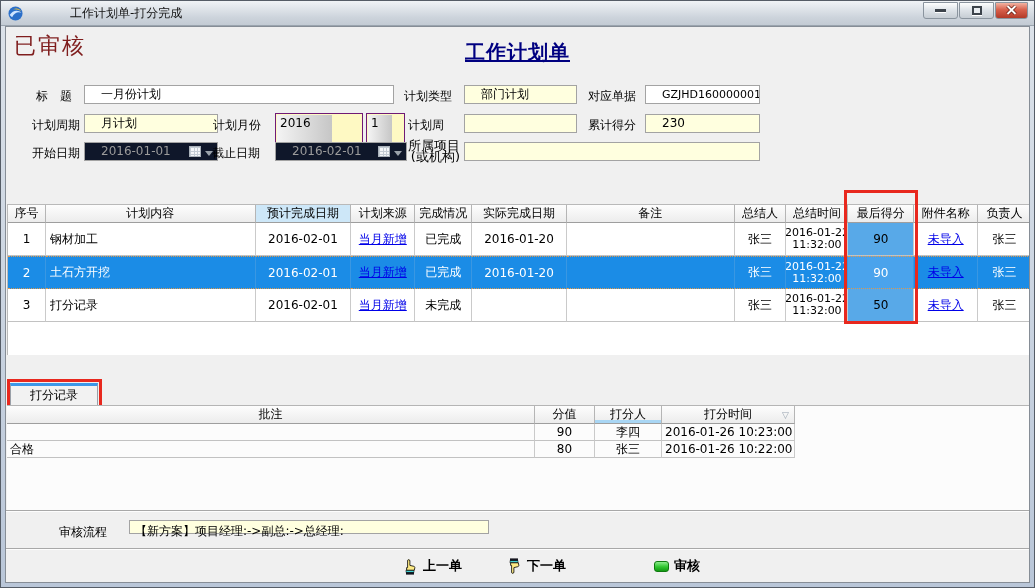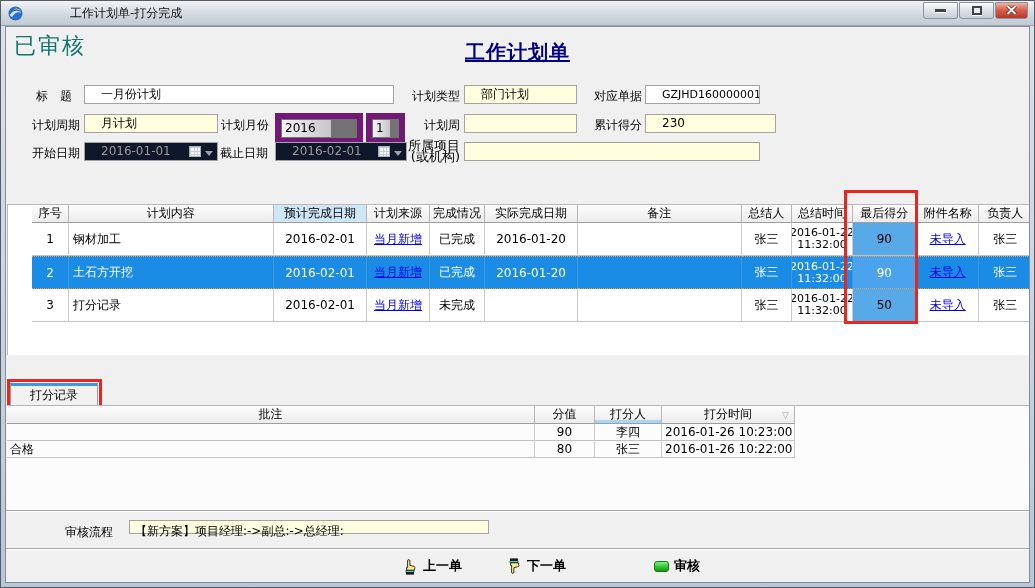--- a/index.html
+++ b/index.html
@@ -13,43 +13,43 @@
   .title-text { font-size:12px; color:#111; }
   .tb-controls { margin-left:auto; display:flex; margin-top:-6px; }
   .tb-btn { width:35px; height:17px; border:1px solid #8a949e; border-radius:0 0 3px 3px; margin-left:1px;
             background:linear-gradient(#fdfefe,#dfe4e9 45%,#c6cdd4); display:flex; align-items:center; justify-content:center; cursor:default; }
   .tb-btn.close { width:33px; background:linear-gradient(#f2b3a2,#d8604c 45%,#b33a28); }
   .glyph-min { width:11px; height:3px; background:#3c434b; box-shadow:0 1px 0 #fff; }
   .glyph-max { width:10px; height:9px; border:2px solid #3c434b; background:#e8ecf0; box-shadow:0 1px 0 #fff; }
   
   .client { position:absolute; left:4px; right:4px; top:25px; bottom:4px; background:#f0f0f0;
             border:1px solid #868d96; overflow:hidden; }
-  .status { position:absolute; left:8px; top:4px; font-size:22px; color:#0f766e; letter-spacing:2px; }
+  .status { position:absolute; left:8px; top:4px; font-size:22px; color:#7f1d1d; letter-spacing:2px; }
   .page-title { position:absolute; left:0; right:0; top:12px; text-align:center; font-size:20px; font-weight:bold;
                 color:#000080; text-decoration:underline; letter-spacing:1px; }
   .lbl { position:absolute; font-size:12px; color:#000; white-space:nowrap; }
-  .lbl.r { text-align:right; }
+  .lbl.r { }
   .field { position:absolute; height:19px; border:1px solid #a3a3a3; background:#fff; font-size:12px;
            line-height:17px; padding-left:16px; overflow:hidden; white-space:nowrap; }
   .field.yellow { background:#ffffdf; }
   .field.disabled { background:#0f172a; color:#9b9b9b; }
   .proj-lbl { position:absolute; font-size:13px; line-height:11px; text-align:right; }
   
-  .spin { position:absolute; height:31px; border:6px solid #701a75; background:#737373; }
+  .spin { position:absolute; height:31px; border:1px solid #701a75; background:#fef9c3; }
   .spin-inner { position:absolute; left:1px; top:1px; bottom:1px; width:64%;
                 background:linear-gradient(to right,#f4f4f4,#c6c6c6); font-size:12px; line-height:16px; padding-left:3px; }
   
   .cal { position:absolute; right:16px; top:3px; width:12px; height:11px; border:1px solid #aab2ba;
          background:repeating-linear-gradient(to right,#c4ccd4 0 1px,transparent 1px 3.6px),
                     repeating-linear-gradient(to bottom,#c4ccd4 0 1px,transparent 1px 3.6px),#f4f6f8; }
   .drop-arrow { position:absolute; right:4px; top:8px; width:0; height:0;
                 border-left:4px solid transparent; border-right:4px solid transparent; border-top:5px solid #9aa2aa; }
   
   .grid { position:absolute; left:1px; top:177px; width:1026px; height:151px; background:#fff;
-          border:1px solid #b9b9b9; border-bottom:0;padding-left:24px; }
+          border:1px solid #b9b9b9; border-bottom:0; }
   .grow { display:flex; width:100%; }
   .ghead { height:18px; }
   .gh { background:linear-gradient(#fdfdfd,#ececec); border-right:1px solid #b5b5b5; border-bottom:1px solid #9e9e9e;
         font-size:12px; display:flex; align-items:center; justify-content:center; overflow:hidden; white-space:nowrap; }
   .gh.sorted { background:#cde7f8; }
   .gbody-row { height:33px; }
   .gc { border-right:1px solid #cacaca; border-bottom:1px solid #c2c2c2; font-size:12px; display:flex;
         align-items:center; justify-content:center; overflow:hidden; white-space:nowrap; }
   .gc.left { justify-content:flex-start; padding-left:4px; }
   .c0{width:38px}.c1{width:210px}.c2{width:96px}.c3{width:64px}.c4{width:57px}.c5{width:95px}
@@ -133,21 +133,21 @@
     <div class="lbl r" style="left:207px; top:90px; width:56px;">计划月份</div>
     <div class="spin" style="left:269px; top:86px; width:88px;">
       <div class="spin-inner">2016</div>
     </div>
     <div class="spin" style="left:360px; top:86px; width:39px;">
       <div class="spin-inner">1</div>
     </div>
     <div class="lbl r" style="left:402px; top:90px; width:52px;">计划周</div>
     <div class="field yellow" style="left:458px; top:87px; width:113px;"></div>
     <div class="lbl r" style="left:582px; top:90px; width:54px;">累计得分</div>
-    <div class="field yellow" style="left:639px; top:87px; width:131px;">230</div>
+    <div class="field yellow" style="left:639px; top:87px; width:115px;">230</div>
 
     <div class="lbl" style="left:26px; top:118px; width:52px;">开始日期</div>
     <div class="field disabled" style="left:78px; top:115px; width:134px;">
       <span>2016-01-01</span>
       <span class="cal"></span>
       <span class="drop-arrow"></span>
     </div>
     <div class="lbl r" style="left:206px; top:118px; width:56px;">截止日期</div>
     <div class="field disabled" style="left:269px; top:115px; width:132px;">
       <span>2016-02-01</span>

